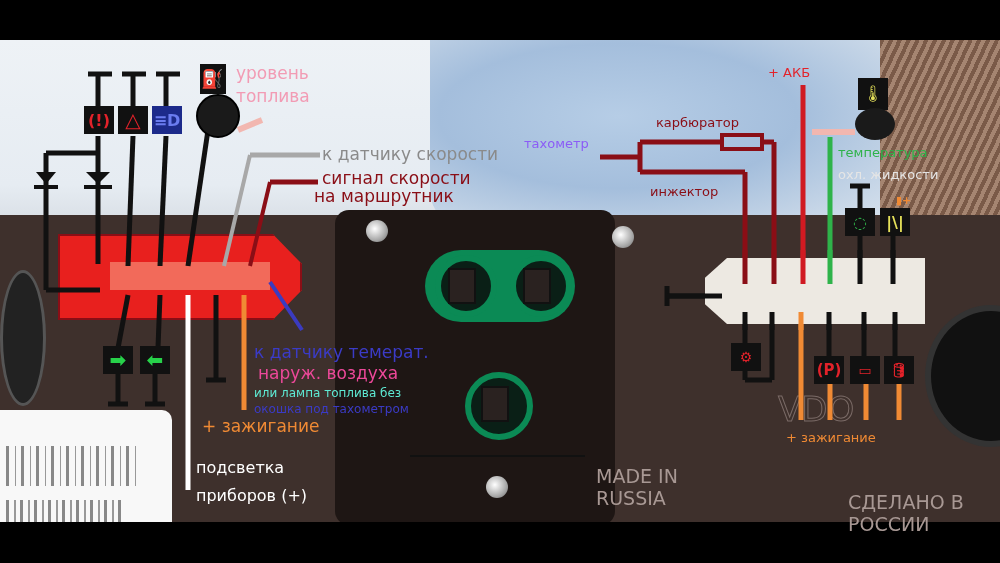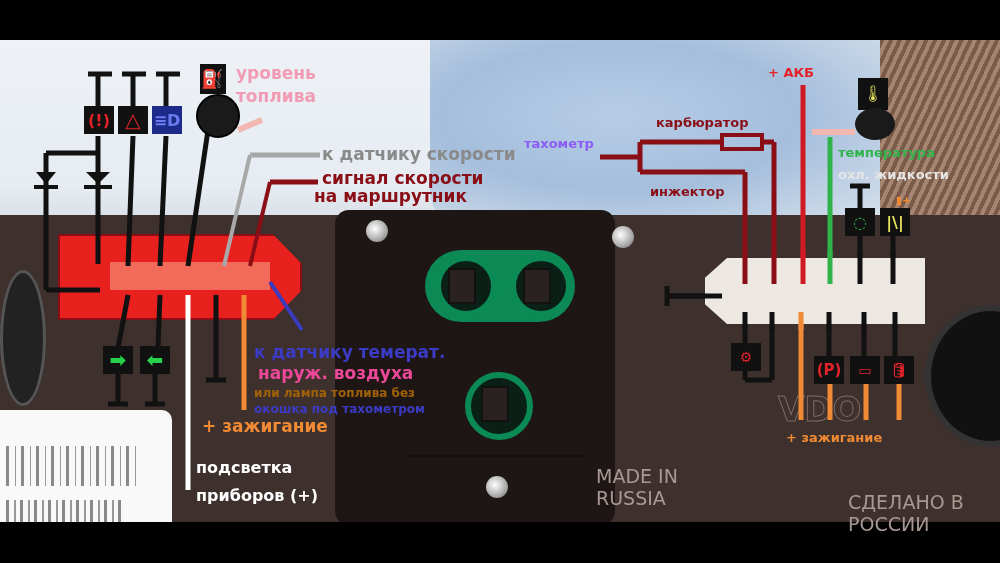--- a/index.html
+++ b/index.html
@@ -3,21 +3,21 @@
 <meta charset="utf-8">
 <style>
   html,body{margin:0;padding:0;background:#000;}
   #stage{position:relative;width:1000px;height:563px;overflow:hidden;background:#000;font-family:"DejaVu Sans",sans-serif;}
   .abs{position:absolute;}
   .photo{position:absolute;left:0;top:40px;width:1000px;height:482px;overflow:hidden;
     background:linear-gradient(180deg,#eef2f6 0%,#e6ecf2 30%,#d9dfe6 38%,#6b5652 44%,#4a3a36 100%);}
   .shirt{position:absolute;left:430px;top:0;width:470px;height:190px;
     background:radial-gradient(ellipse at 40% 40%,#b6cde6 0%,#a4bedc 45%,#dfe7ef 100%);border-radius:0 0 40px 40px;}
   .panel{position:absolute;background:#3e302c;}
-  .label{position:absolute;font-weight:bold;white-space:nowrap;line-height:1;}
+  .label{position:absolute;font-weight:normal;white-space:nowrap;line-height:1;}
   .lamp{position:absolute;width:30px;height:28px;background:#111;display:flex;align-items:center;justify-content:center;font-weight:bold;font-size:16px;}
   .barcode{position:absolute;left:0;top:410px;width:172px;height:112px;background:#f8f8f8;border-radius:0 10px 0 0;
     background-image:repeating-linear-gradient(90deg,#888 0 3px,transparent 3px 9px,#999 9px 10px,transparent 10px 15px);
     background-size:130px 40px;background-repeat:no-repeat;background-position:6px 36px;}
   .barcode2{position:absolute;left:6px;top:500px;width:120px;height:22px;
     background-image:repeating-linear-gradient(90deg,#888 0 3px,transparent 3px 8px,#999 8px 10px,transparent 10px 14px);}
   .screw{position:absolute;width:22px;height:22px;border-radius:50%;background:radial-gradient(circle at 40% 40%,#fff,#aaa 60%,#666);}
   .socket{position:absolute;border-radius:50%;background:#0a1f16;border:6px solid #0b8a55;}
   .pin{position:absolute;width:32px;height:40px;background:#2a2220;border:2px solid #111;}
 </style>
@@ -170,21 +170,21 @@
   <div class="lamp" style="left:850px;top:356px;color:#e3222a;font-size:14px;">▭</div>
   <div class="lamp" style="left:884px;top:356px;color:#e3222a;font-size:14px;">🛢</div>
 
   <div class="label" style="left: 236px; top: 62px; font-size: 17px; color: rgb(242, 155, 180); white-space: normal; width: 96px; line-height: 1.35;"><span>уровень топлива</span></div>
 
   <div class="label" style="left:322px;top:146px;font-size:17px;color:#8a8a8a;">к датчику скорости</div>
   <div class="label" style="left:322px;top:170px;font-size:17px;color:#8a0e16;text-align:center;">сигнал скорости</div>
   <div class="label" style="left:314px;top:188px;font-size:17px;color:#8a0e16;">на маршрутник</div>
   <div class="label" style="left:254px;top:344px;font-size:17px;color:#3b3bc6;">к датчику темерат.</div>
   <div class="label" style="left:258px;top:365px;font-size:17px;color:#ec4899;">наруж. воздуха</div>
-  <div class="label" style="left:254px;top:387px;font-size:12px;color:#a16207;">или лампа топлива без</div>
+  <div class="label" style="left:254px;top:387px;font-size:12px;color:#5eead4;">или лампа топлива без</div>
   <div class="label" style="left:254px;top:403px;font-size:12px;color:#3b3bc6;">окошка под тахометром</div>
   <div class="label" style="left:202px;top:418px;font-size:17px;color:#f08a34;">+ зажигание</div>
   <div class="label" style="left:196px;top:460px;font-size:16px;color:#fff;">подсветка</div>
   <div class="label" style="left:196px;top:488px;font-size:16px;color:#fff;">приборов (+)</div>
 
   <div class="label" style="left:768px;top:66px;font-size:13px;color:#e3222a;">+ АКБ</div>
   <div class="label" style="left:656px;top:116px;font-size:13px;color:#8a0e16;">карбюратор</div>
   <div class="label" style="left:524px;top:137px;font-size:13px;color:#8b5cf6;">тахометр</div>
   <div class="label" style="left:650px;top:185px;font-size:13px;color:#8a0e16;">инжектор</div>
   <div class="label" style="left:838px;top:146px;font-size:13px;color:#2fb34a;">температура</div>

